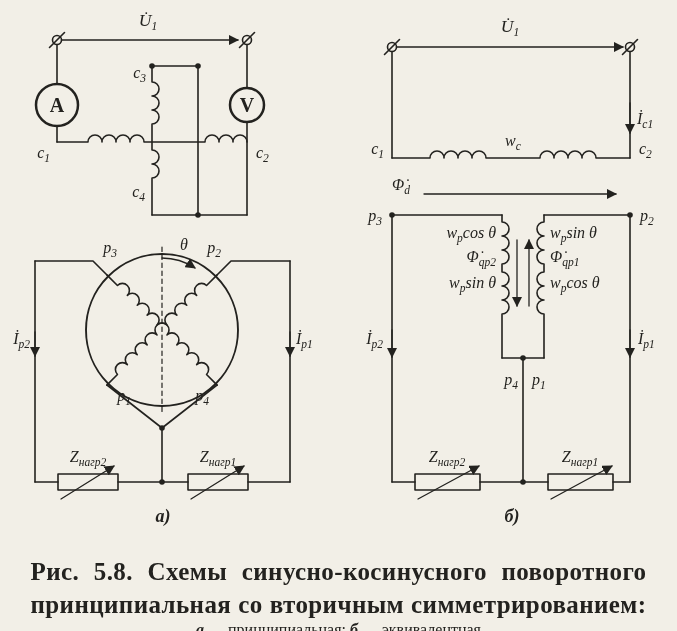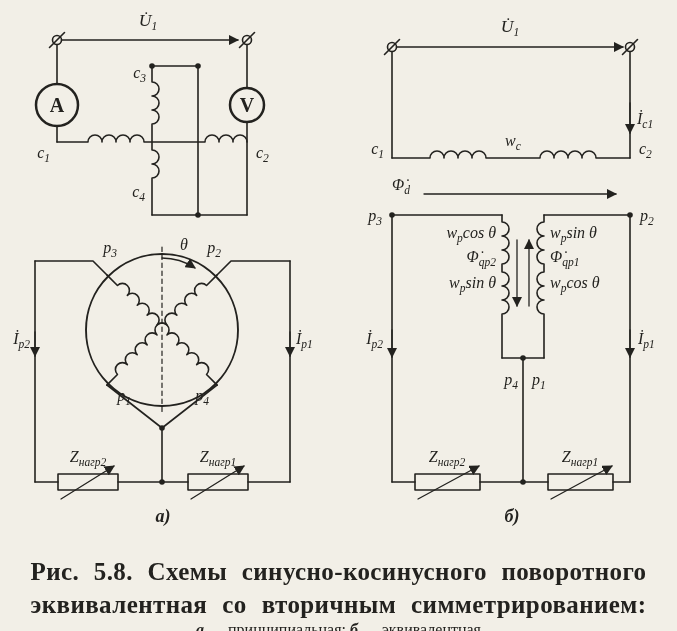--- a/index.html
+++ b/index.html
@@ -184,16 +184,16 @@
       <text class="lbl" x="447" y="462" text-anchor="middle"><tspan>Z</tspan><tspan class="sub" dy="4">нагр2</tspan></text>
       <text class="lbl" x="580" y="462" text-anchor="middle"><tspan>Z</tspan><tspan class="sub" dy="4">нагр1</tspan></text>
     </g>
 
     <text class="part" x="512" y="522" text-anchor="middle">б)</text>
   </g>
 </svg>
 
 <div class="caption">
   <div class="cap-line">Рис. 5.8. Схемы синусно-косинусного поворотного</div>
-  <div class="cap-line">эквивалентная со вторичным симметрированием:</div>
+  <div class="cap-line">принципиальная со вторичным симметрированием:</div>
   <div class="cap-sub"><span class="ital">а</span><span> — принципиальная; </span><span class="ital">б</span><span> — эквивалентная</span></div>
 </div>
 </div>
 
 </body></html>

